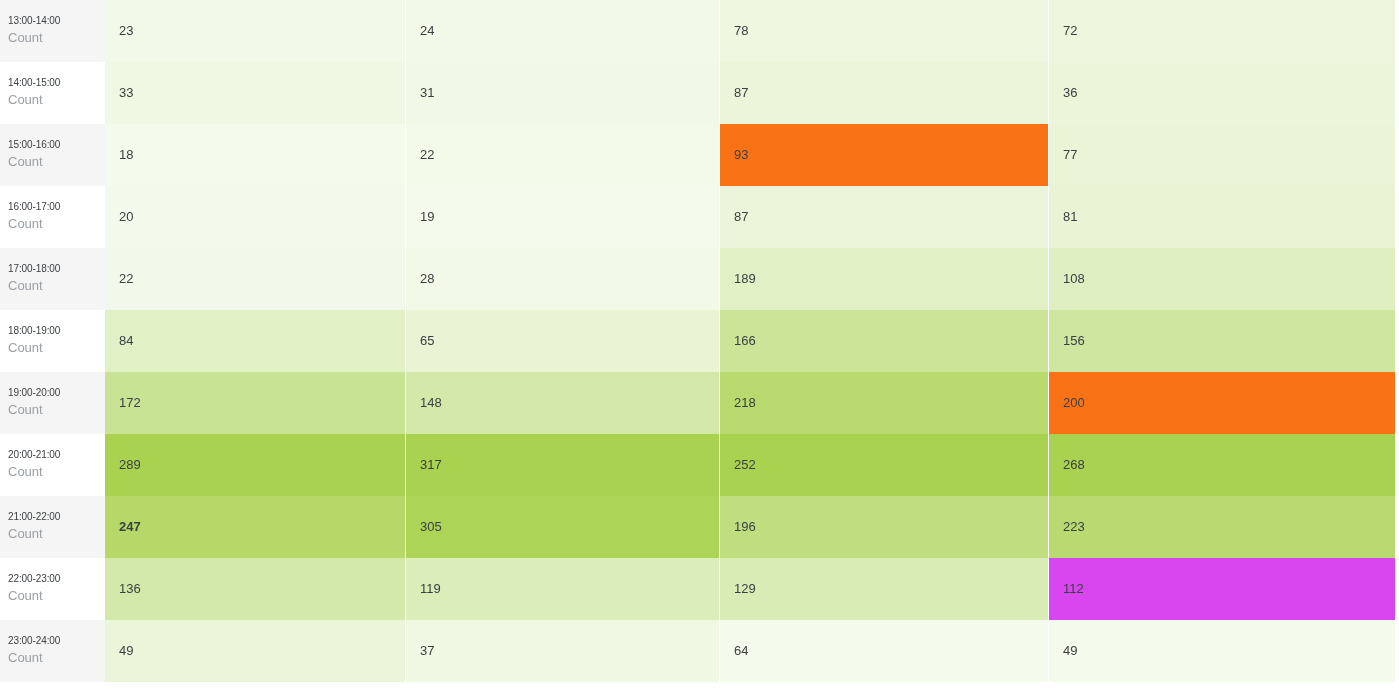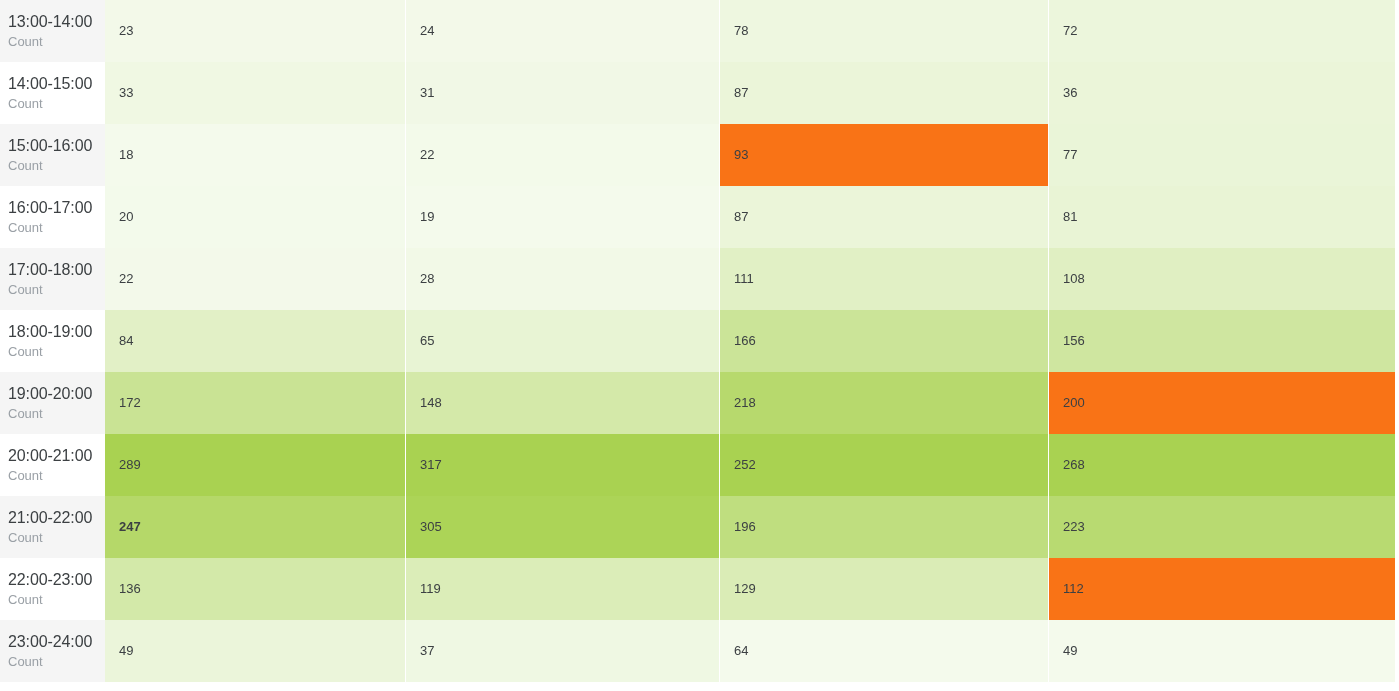--- a/index.html
+++ b/index.html
@@ -36,21 +36,21 @@
   tr.row-even .label-cell {
     background: #ffffff;
   }
   .label-stack {
     display: block;
     line-height: 1.45;
     padding-left: 2px;
   }
   .row-time {
     display: block;
-    font-size: 16px;
+    font-size: 10px;
     color: #3c4043;
     white-space: nowrap;
     letter-spacing: -0.1px;
   }
   .row-metric {
     display: block;
     font-size: 13px;
     color: #9aa0a6;
     white-space: nowrap;
   }
@@ -192,21 +192,21 @@
         </td>
         <td class="data-cell c1" style="background: rgb(243, 249, 234);">
           <span class="cell-inner">22</span>
         </td>
         <td class="col-gap"></td>
         <td class="data-cell c2" style="background: rgb(242, 249, 231);">
           <span class="cell-inner">28</span>
         </td>
         <td class="col-gap"></td>
         <td class="data-cell c3" style="background: rgb(225, 240, 197);">
-          <span class="cell-inner">111</span>
+          <span class="cell-inner">189</span>
         </td>
         <td class="col-gap"></td>
         <td class="data-cell c4" style="background: rgb(224, 239, 194);">
           <span class="cell-inner">108</span>
         </td>
         <td class="edge-gap"></td>
       </tr>
       <tr class="row-even">
         <td class="label-cell">
           <span class="label-stack">
@@ -315,21 +315,21 @@
         </td>
         <td class="col-gap"></td>
         <td class="data-cell c2" style="background: rgb(219, 237, 184);">
           <span class="cell-inner">119</span>
         </td>
         <td class="col-gap"></td>
         <td class="data-cell c3" style="background: rgb(218, 236, 182);">
           <span class="cell-inner">129</span>
         </td>
         <td class="col-gap"></td>
-        <td class="data-cell c4" style="background: #f97316; margin-top: 25px;">
+        <td class="data-cell c4" style="background: #d946ef; margin-top: 25px;">
           <span class="cell-inner">112</span>
         </td>
         <td class="edge-gap"></td>
       </tr>
       <tr class="row-odd">
         <td class="label-cell">
           <span class="label-stack">
             <span class="row-time">23:00-24:00</span>
             <span class="row-metric">Count</span>
           </span>

